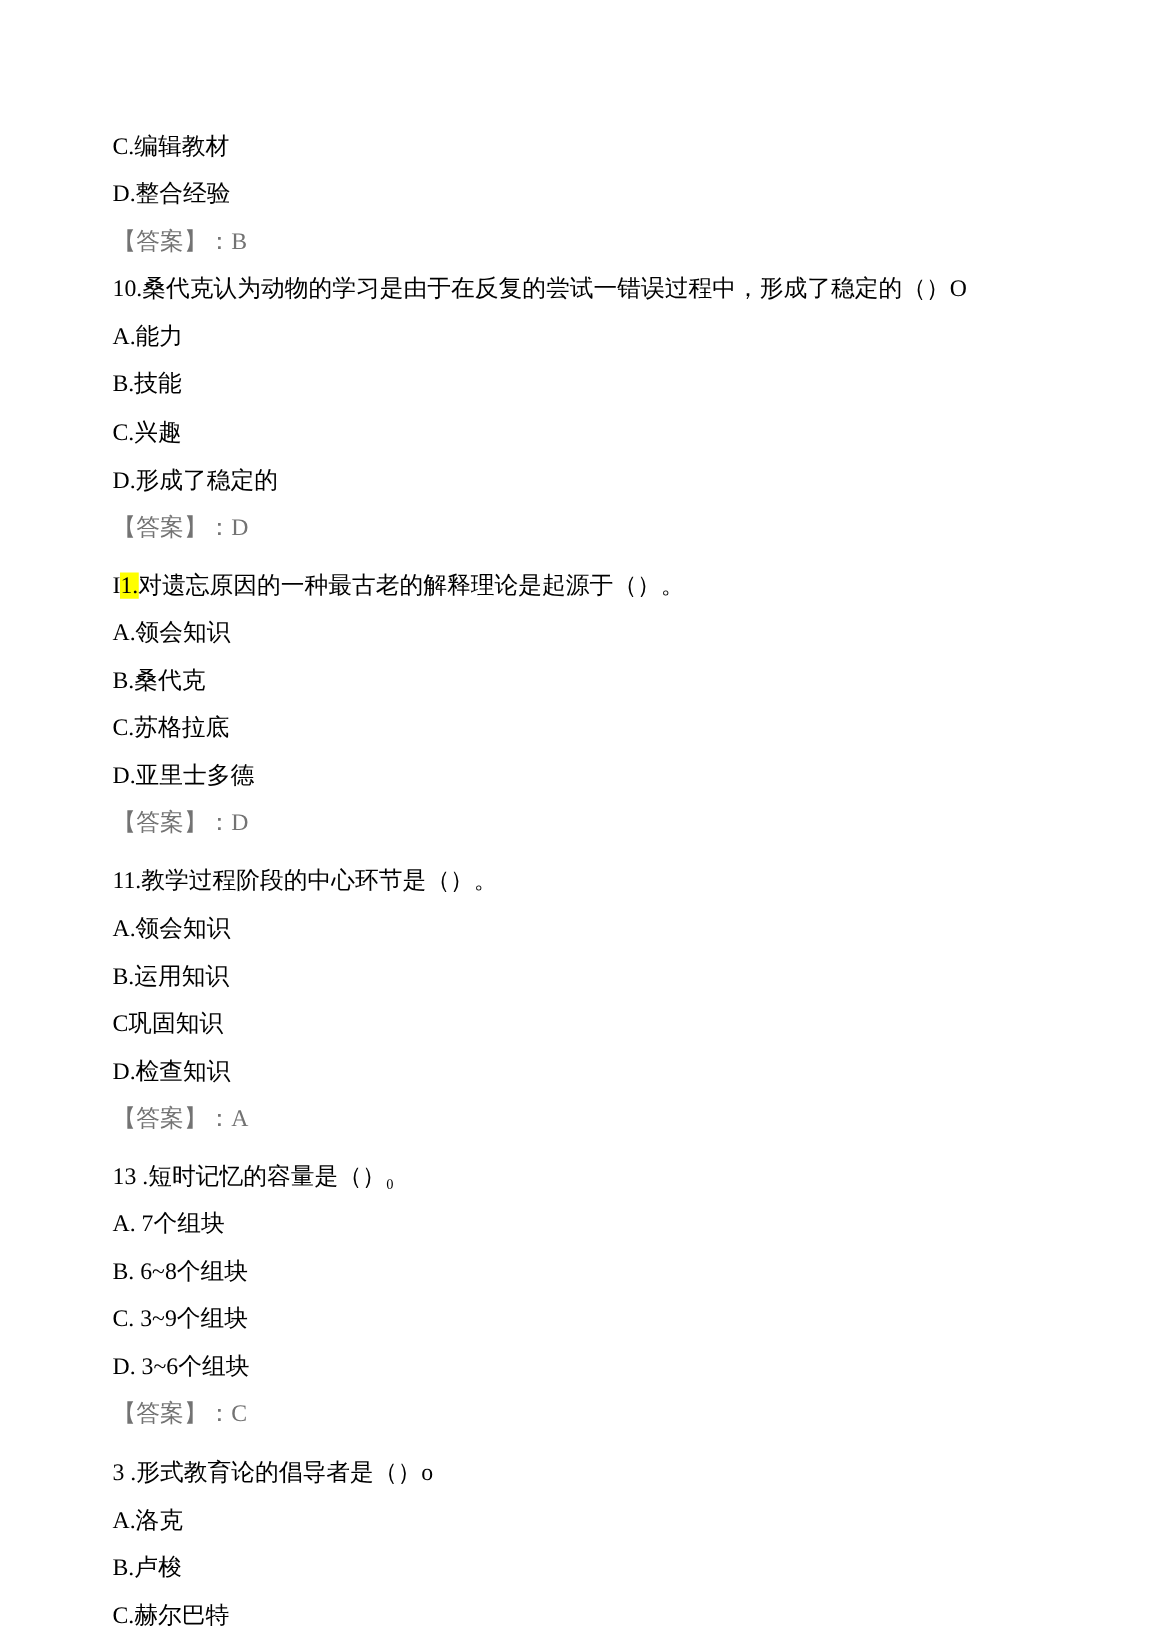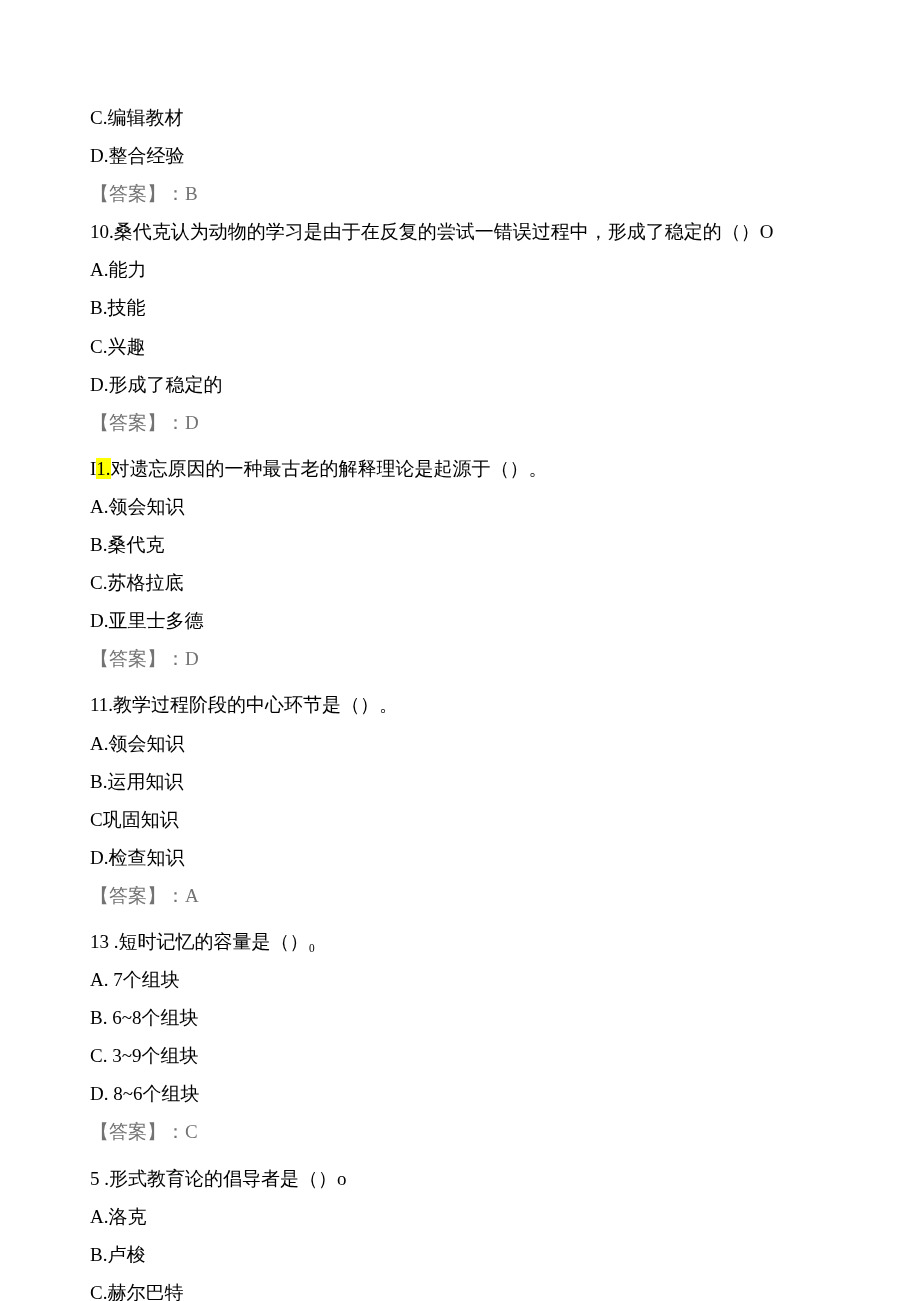--- a/index.html
+++ b/index.html
@@ -55,19 +55,19 @@
 <div class="line">A.领会知识</div>
 <div class="line">B.运用知识</div>
 <div class="line">C巩固知识</div>
 <div class="line">D.检查知识</div>
 <div class="line answer">【答案】：A</div>
 
 <div class="line spaced">13 .短时记忆的容量是（）₀</div>
 <div class="line">A. 7个组块</div>
 <div class="line">B. 6~8个组块</div>
 <div class="line">C. 3~9个组块</div>
-<div class="line">D. 8~6个组块</div>
+<div class="line">D. 3~6个组块</div>
 <div class="line answer">【答案】：C</div>
 
-<div class="line spaced">5 .形式教育论的倡导者是（）o</div>
+<div class="line spaced">3 .形式教育论的倡导者是（）o</div>
 <div class="line">A.洛克</div>
 <div class="line">B.卢梭</div>
 <div class="line">C.赫尔巴特</div>
 
 </body></html>

